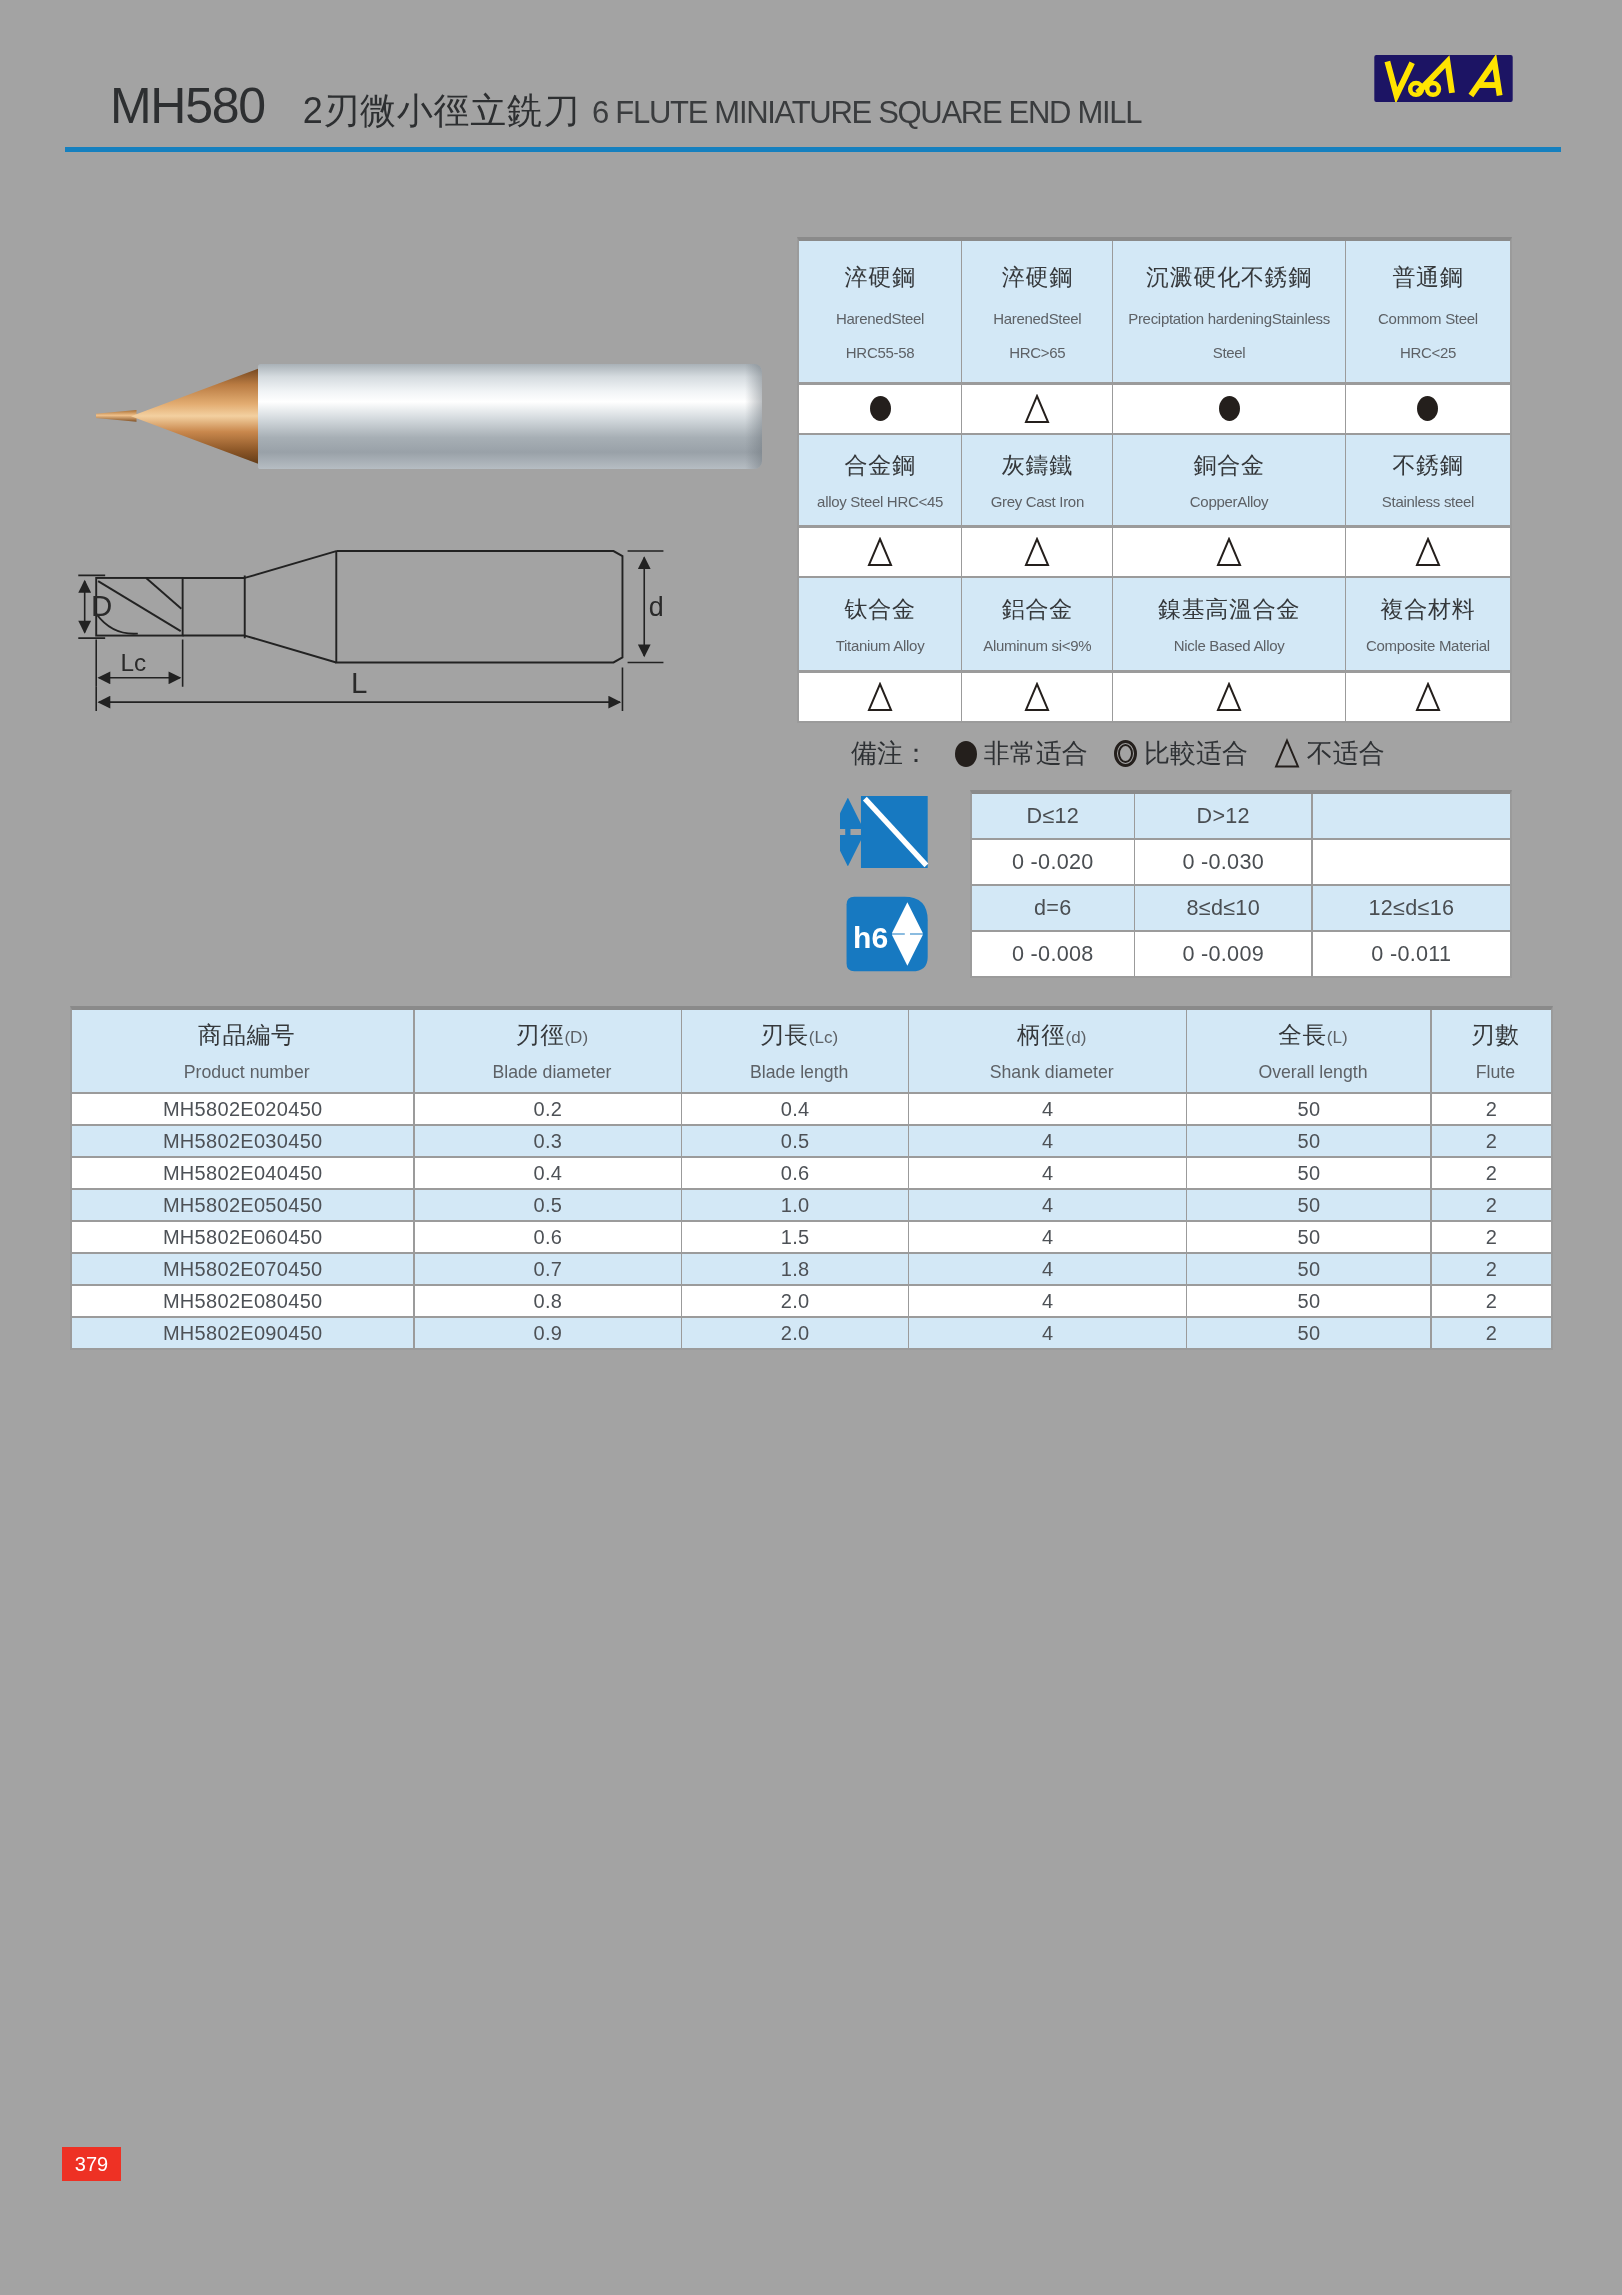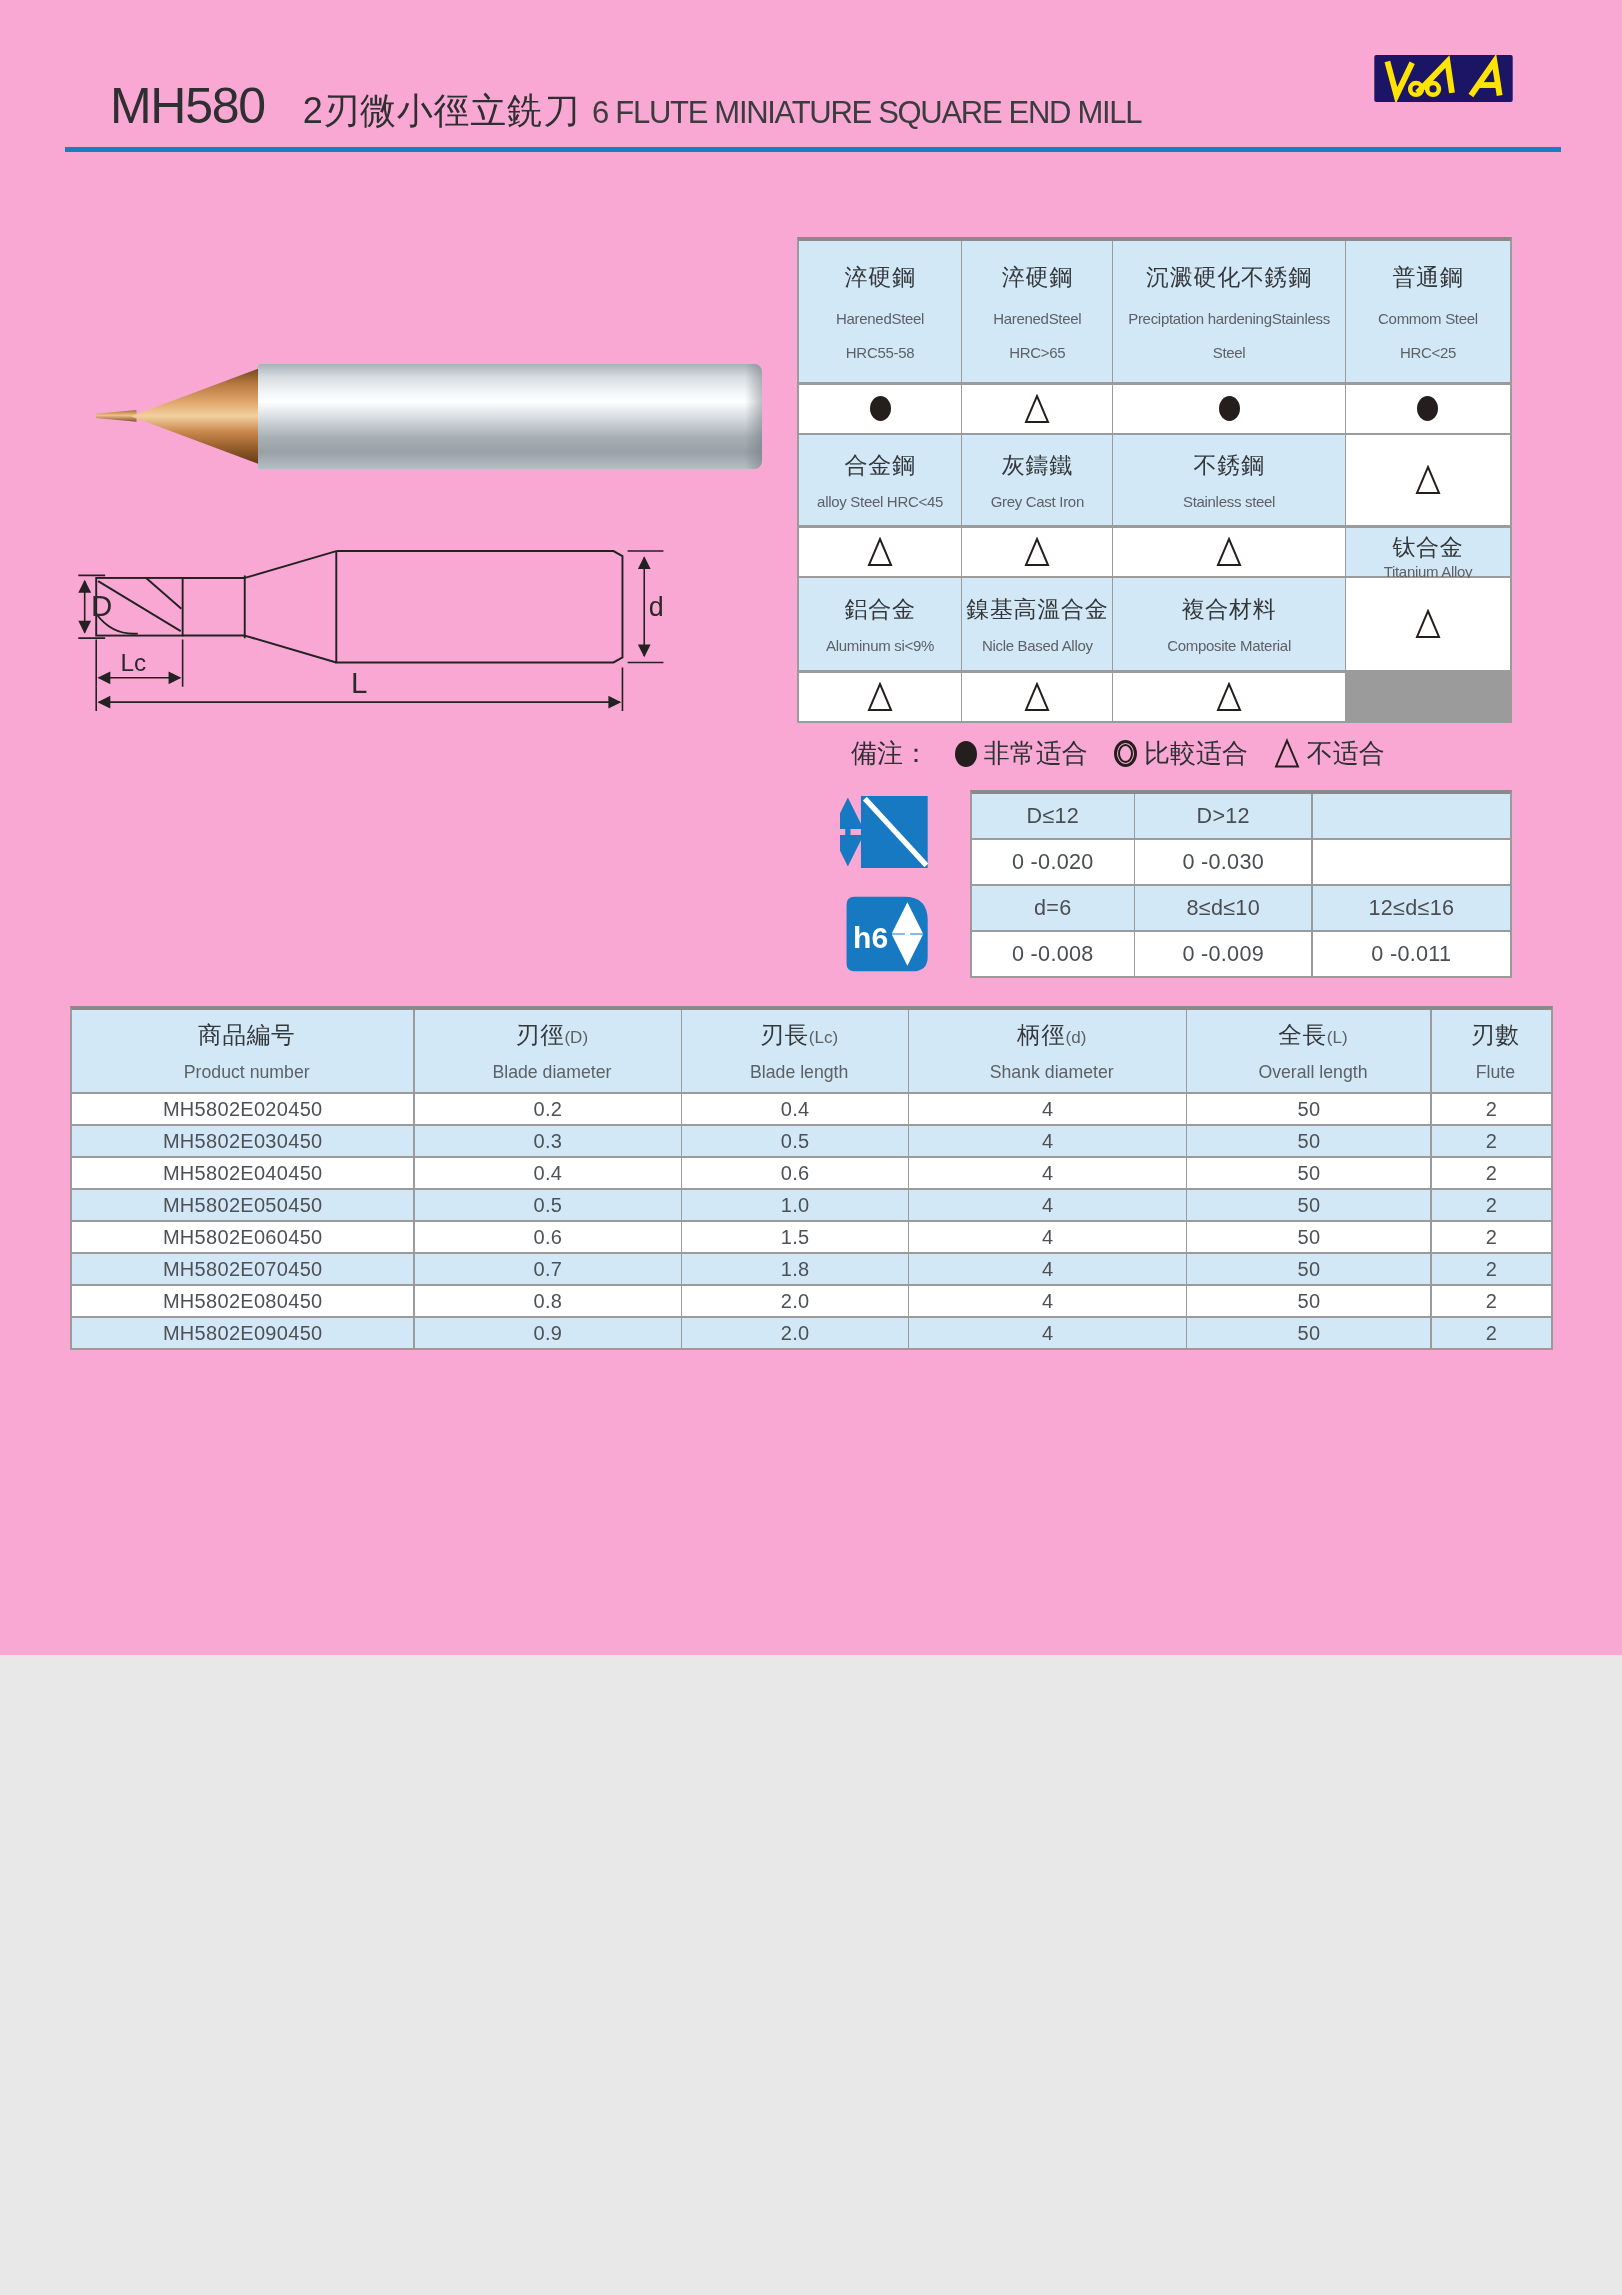--- a/index.html
+++ b/index.html
@@ -1,16 +1,16 @@
 <!DOCTYPE html>
 <html style="font-size:10.5px"><head>
 <meta charset="utf-8">
 <style>
   html,body{margin:0;padding:0;background:#e8e8e8;}
-  .page{position:relative;width:1622px;height:1655px;background:#f9a8d4;overflow:hidden;
+  .page{position:relative;width:1622px;height:2295px;background:#a3a3a3;overflow:hidden;
         font-family:"Liberation Sans","DejaVu Sans",sans-serif;color:#3d4043;}
 
   
   .title-row{position:absolute;left:110px;top:77px;display:flex;align-items:baseline;white-space:nowrap;}
   .model{font-size:50px;font-weight:400;color:#2d2f31;letter-spacing:-1.3px;}
   .sub-cn{font-size:36px;color:#2d2f31;margin-left:38px;letter-spacing:0.7px;}
   .sub-en{font-size:31px;color:#3a3c3e;margin-left:11.8px;letter-spacing:-1.3px;}
   .accent-line{position:absolute;left:65px;top:147px;width:1496px;height:5.2px;background:#1580bf;}
   .logo{position:absolute;left:1374px;top:55px;width:139px;height:47px;}
 
@@ -188,20 +188,25 @@
       <div class="mcn">合金鋼</div>
       <div class="men">alloy Steel HRC&lt;45</div>
 
     </div>
     <div class="cell mh">
       <div class="mcn">灰鑄鐵</div>
       <div class="men">Grey Cast Iron</div>
 
     </div>
     <div class="cell mh">
+      <div class="mcn">銅合金</div>
+      <div class="men">CopperAlloy</div>
+
+    </div>
+    <div class="cell mh">
       <div class="mcn">不銹鋼</div>
       <div class="men">Stainless steel</div>
 
     </div>
 
     <div class="cell">
         <svg class="sym-tri" width="26" height="30" viewBox="0 0 40 46">
           <path d="M20,3 L37,43 L3,43 Z" fill="none" stroke="#241f1c" stroke-width="3"></path>
         </svg>
       </div>

